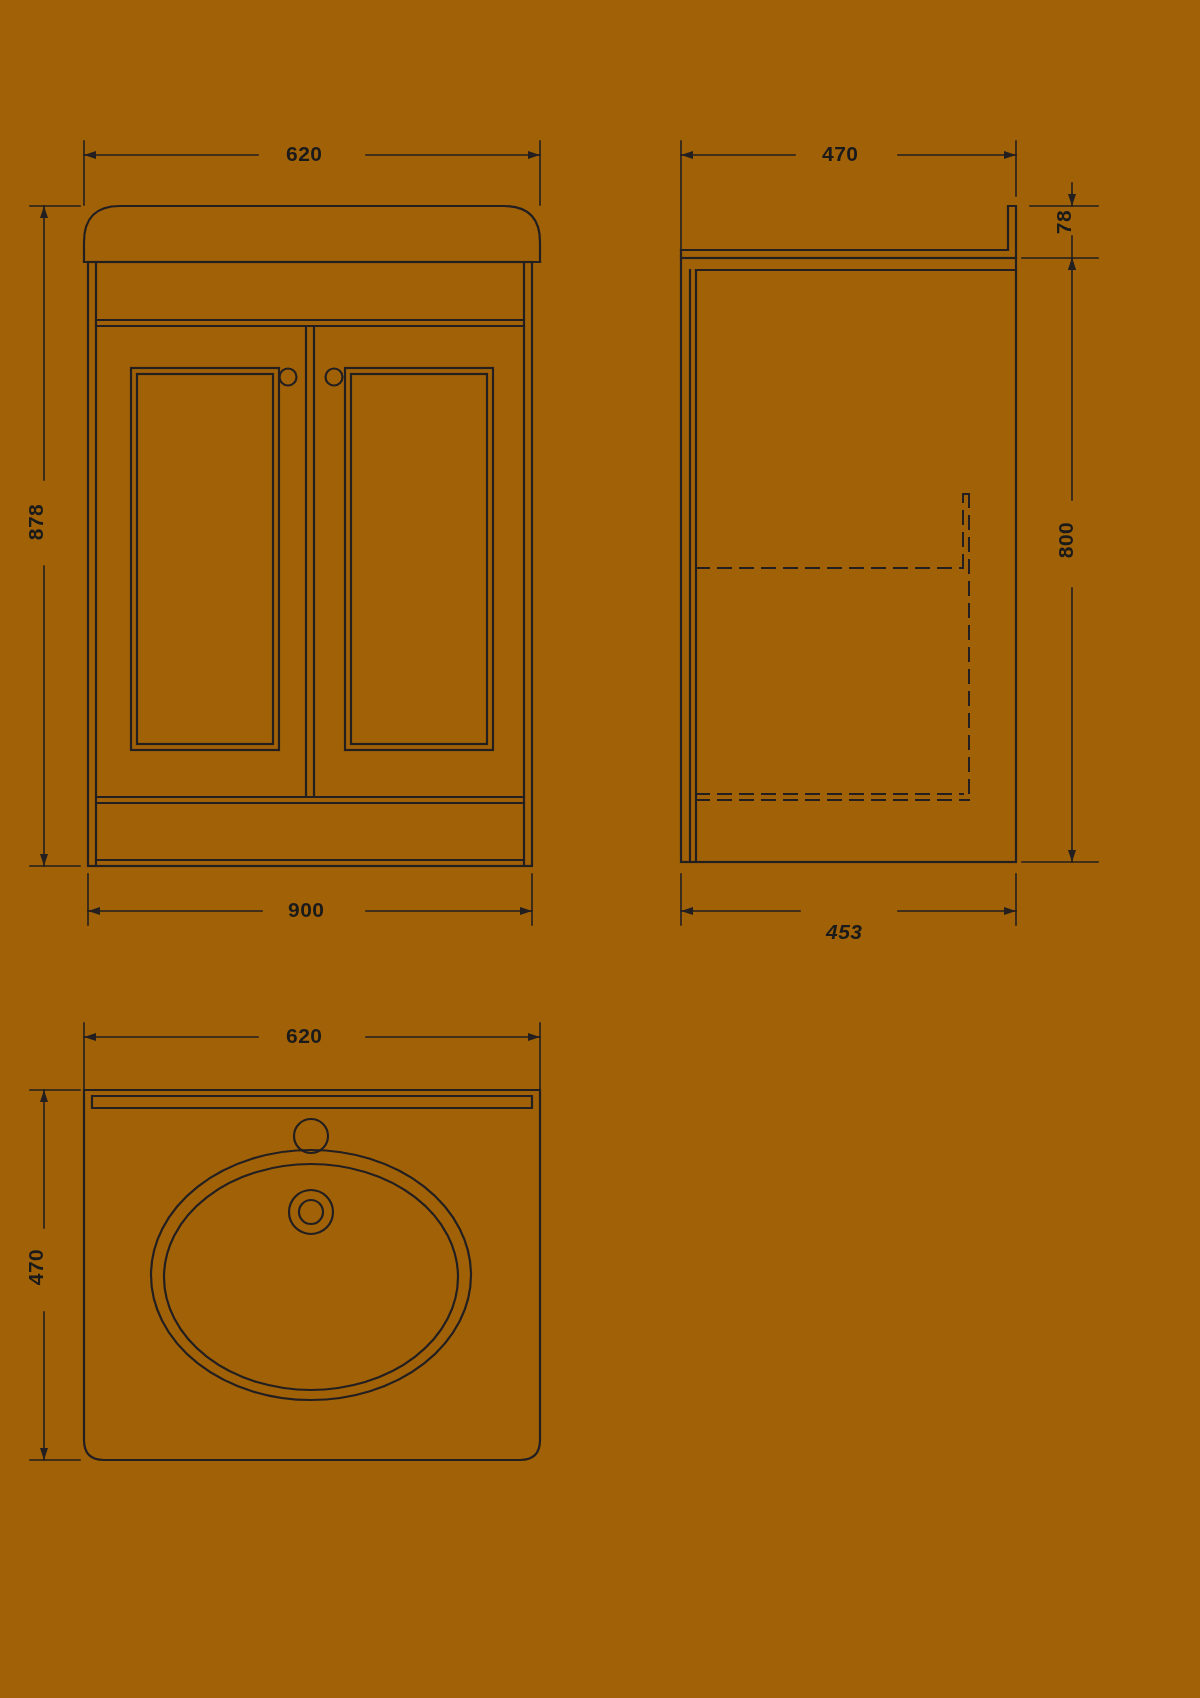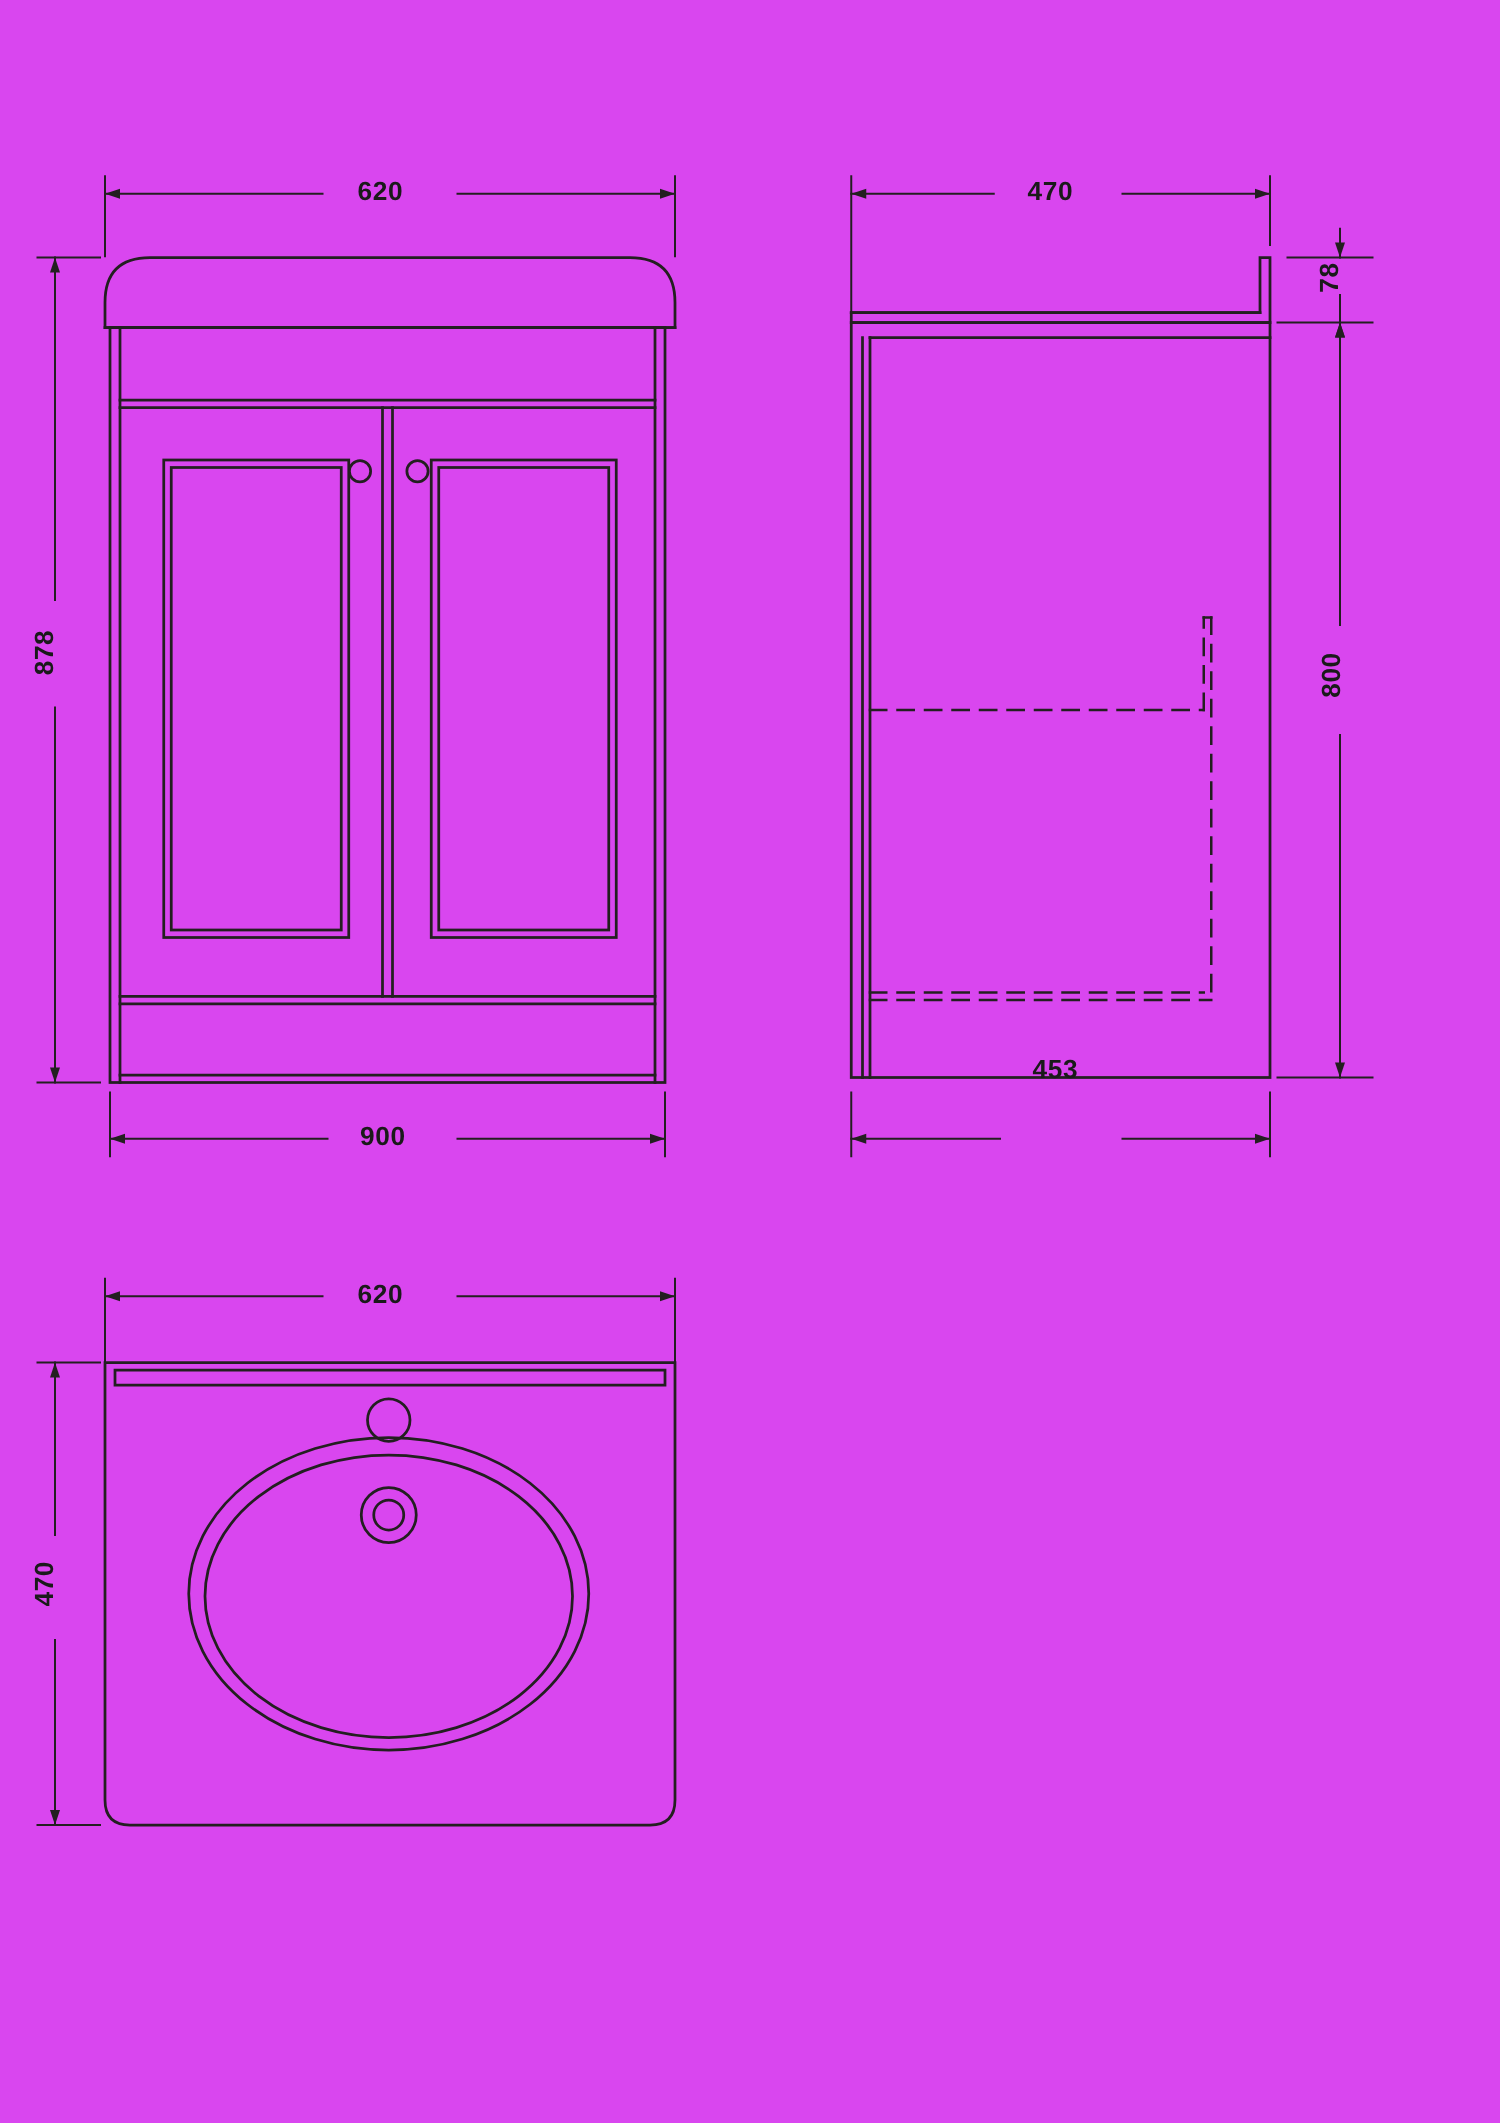--- a/index.html
+++ b/index.html
@@ -7,21 +7,21 @@
     padding: 0;
     background: #ffffff;
   }
   body {
     font-family: "Liberation Sans", sans-serif;
   }
   #sheet {
     position: relative;
     width: 1200px;
     height: 1698px;
-    background: #d946ef;
+    background: #a16207;
     overflow: hidden;
   }
   svg.tech {
     position: absolute;
     left: 0;
     top: 0;
     width: 1200px;
     height: 1698px;
   }
   .dimlabel {
@@ -210,21 +210,21 @@
   </svg>
 
   <div class="dimlabel" style="left:286px; top:142px;">620</div>
 
   <div class="dimlabel" style="left:288px; top:898px;">900</div>
 
   <div class="dimlabel vert" style="left:18px; top:510px; transform: rotate(-90deg);">878</div>
 
   <div class="dimlabel" style="left:822px; top:142px;">470</div>
 
-  <div class="dimlabel" style="left:826px; top:844px;">453</div>
+  <div class="dimlabel" style="left:826px; top:920px;font-style:italic;">453</div>
 
   <div class="dimlabel vert" style="left:1052px; top:210px; transform: rotate(-90deg);">78</div>
 
   <div class="dimlabel vert" style="left:1048px; top:528px; transform: rotate(-90deg);">800</div>
 
   <div class="dimlabel" style="left:286px; top:1024px;">620</div>
 
   <div class="dimlabel vert" style="left:18px; top:1255px; transform: rotate(-90deg);">470</div>
 
 </div>

